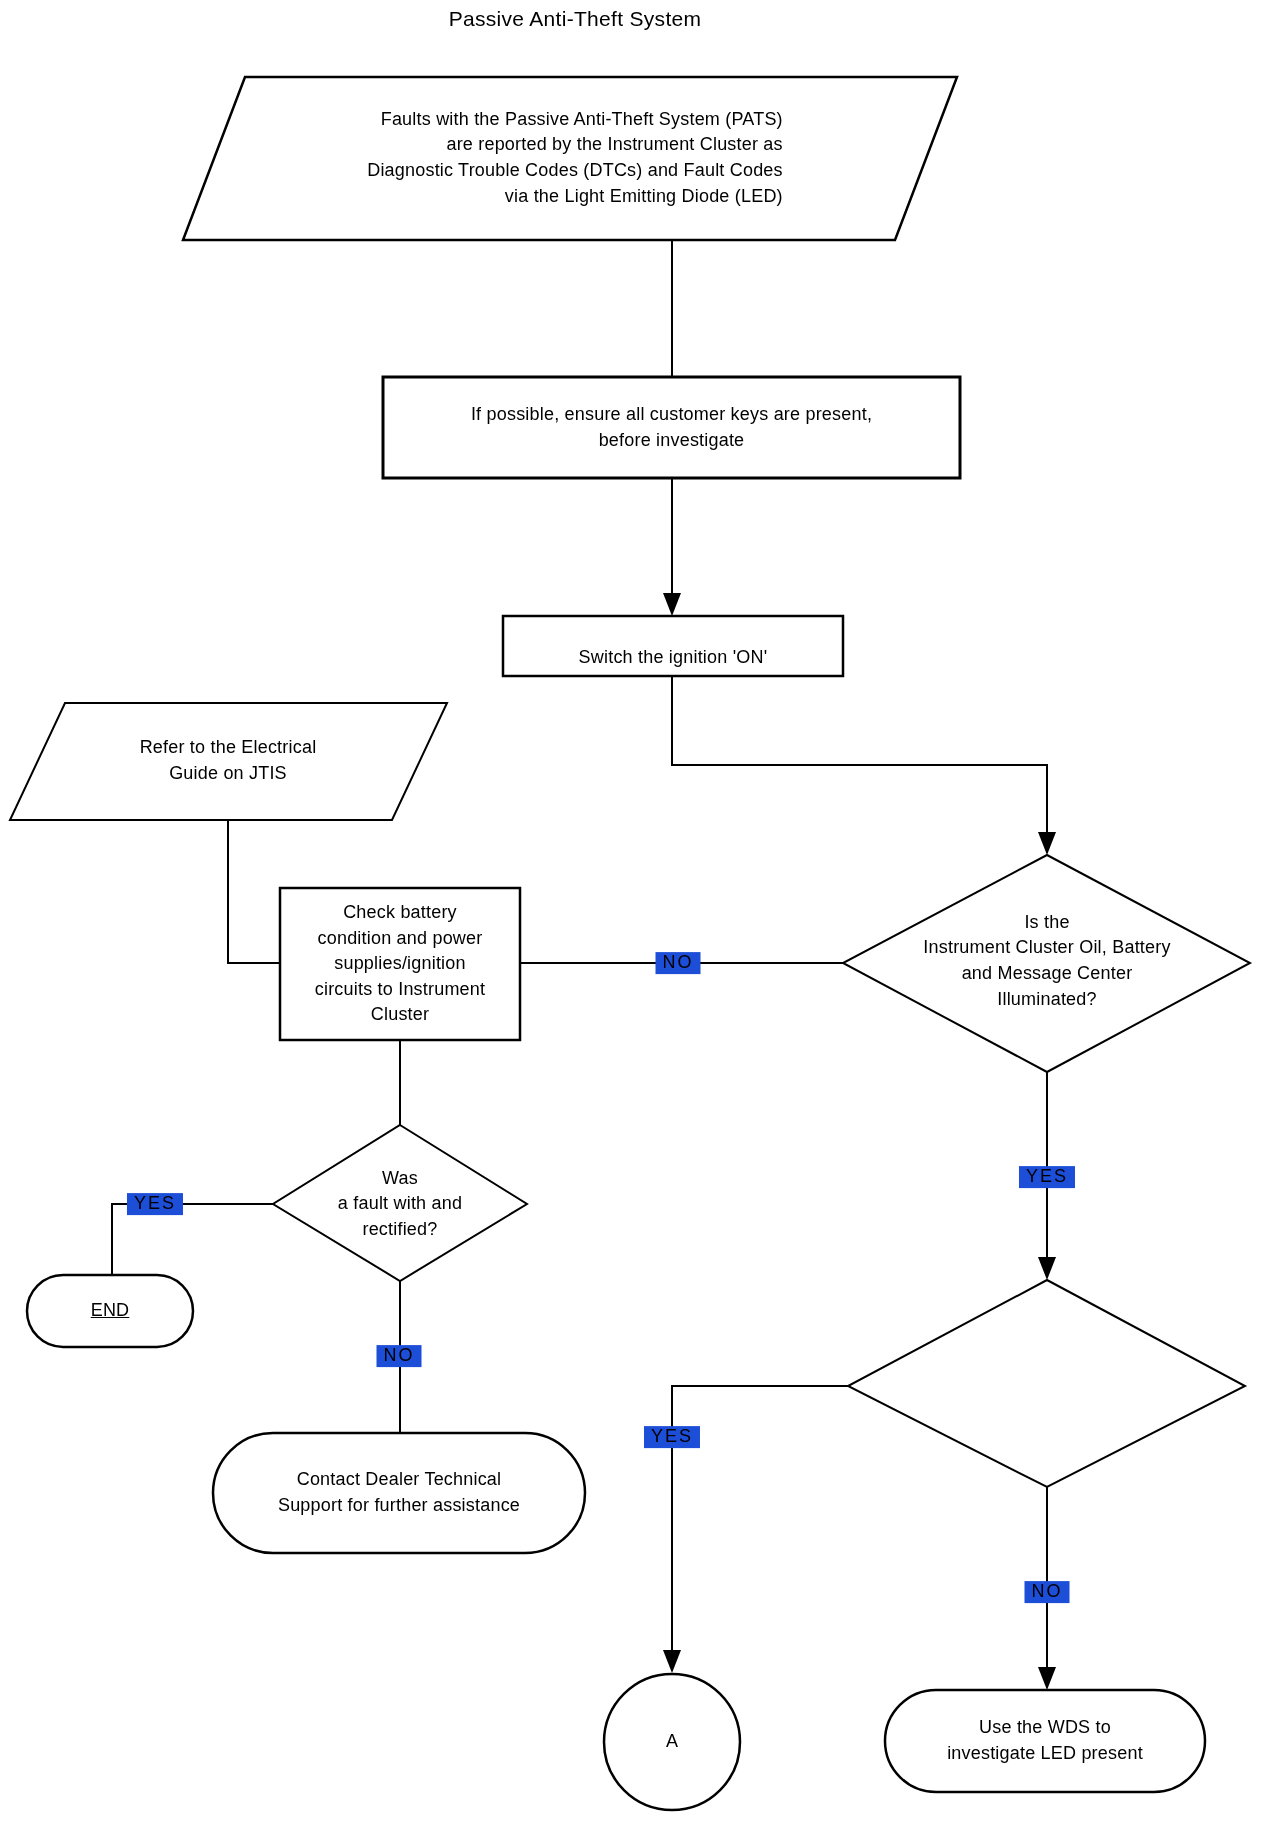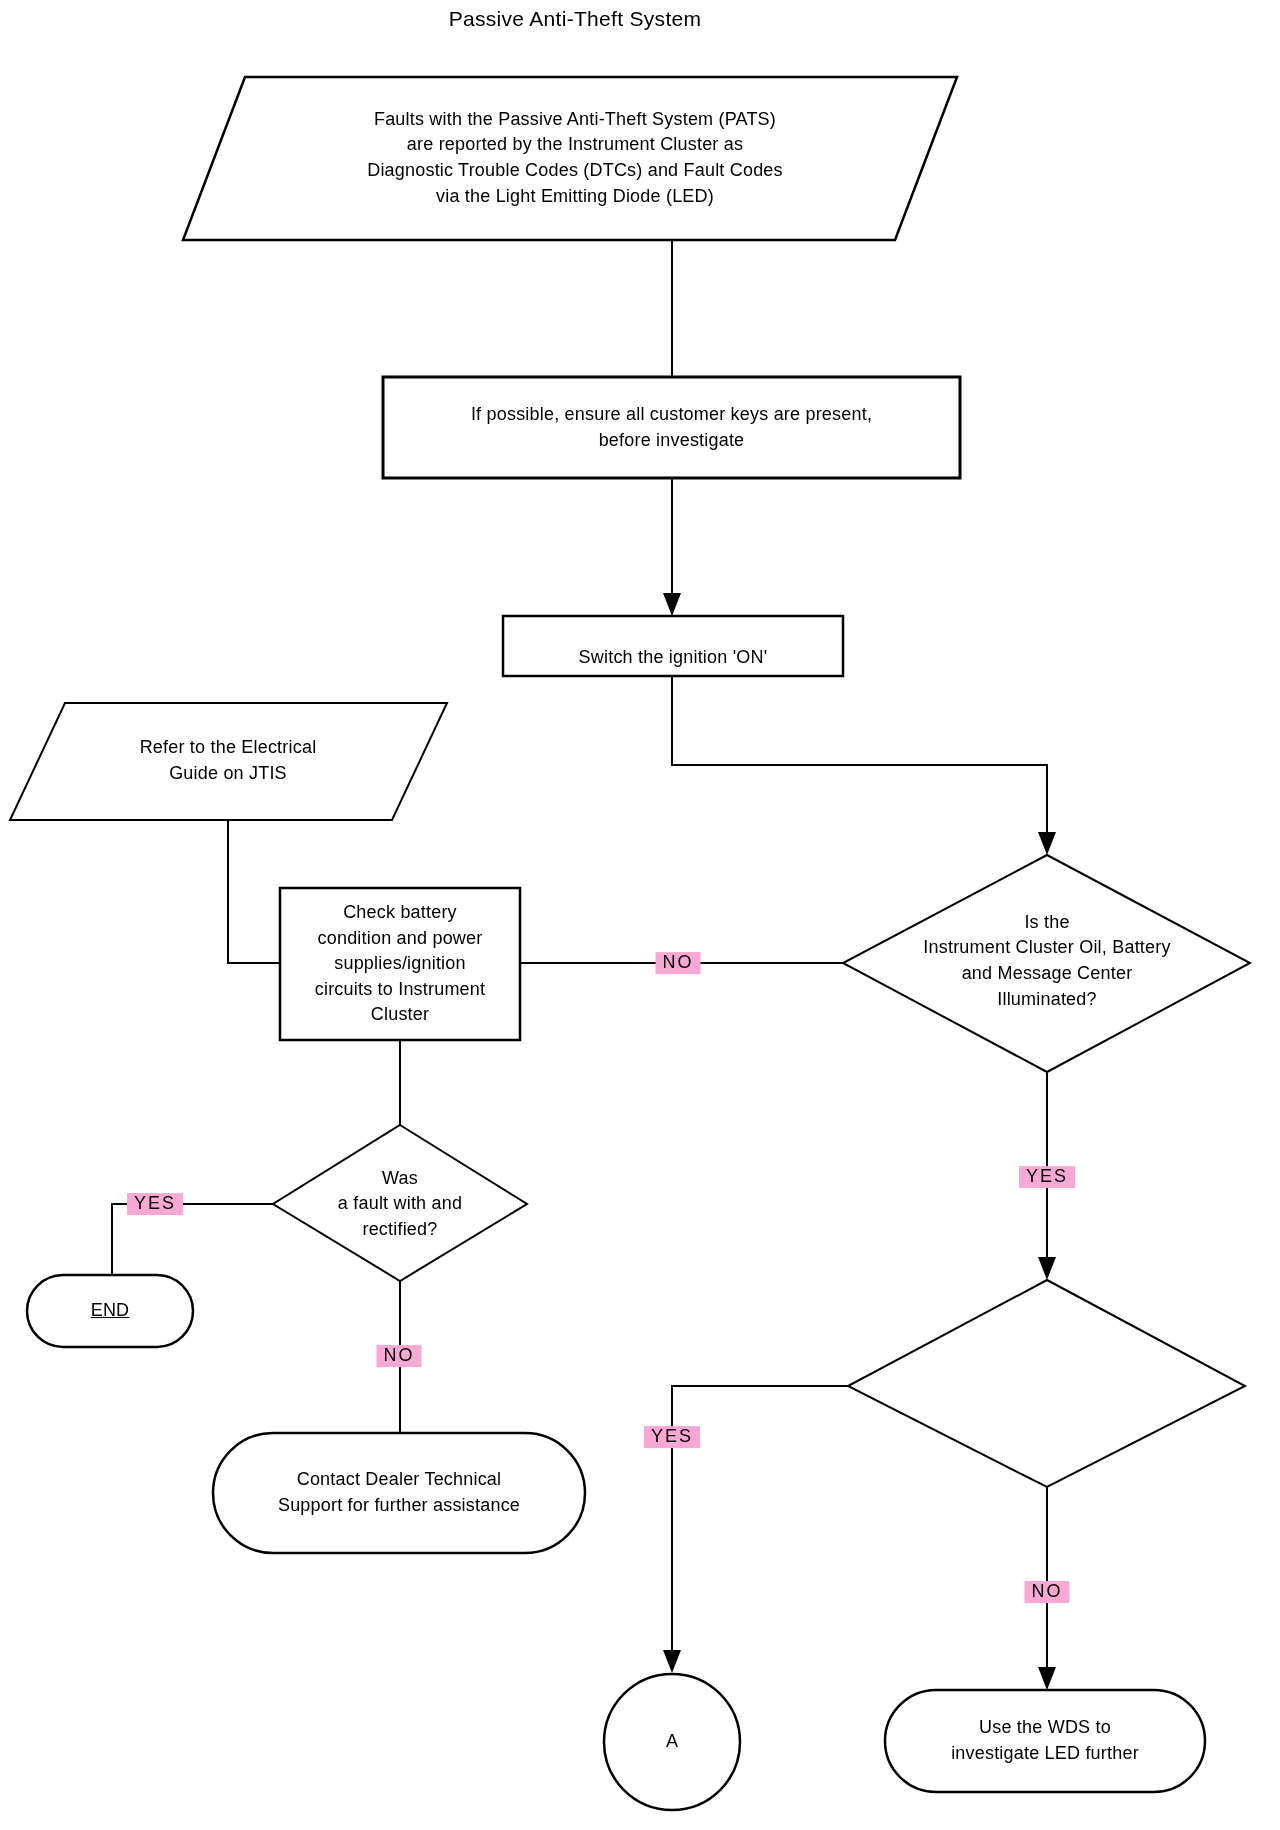--- a/index.html
+++ b/index.html
@@ -26,21 +26,21 @@
   }
   .title {
     position: absolute;
     left: 240px; top: 2px; width: 670px; height: 34px;
     display: flex; align-items: center; justify-content: center;
     font-size: 21px; font-weight: normal; letter-spacing: 0.3px;
   }
   .edge-label {
     position: absolute;
     transform: translate(-50%, -50%);
-    background: #f9a8d4;
+    background: #1d4ed8;
     padding: 1px 7px;
     font-size: 18px;
     letter-spacing: 2px;
     line-height: 1.1;
   }
 </style>
 </head>
 <body>
 
 <div id="canvas">
@@ -80,21 +80,21 @@
       <rect x="27" y="1275" width="166" height="72" rx="36" stroke-width="2.5"></rect>
       <rect x="213" y="1433" width="372" height="120" rx="60" stroke-width="2.5"></rect>
       <polygon points="1047,1280 1245,1386 1047,1487 848,1386" stroke-width="2"></polygon>
       <circle cx="672" cy="1742" r="68" stroke-width="2.5"></circle>
       <rect x="885" y="1690" width="320" height="102" rx="51" stroke-width="2.5"></rect>
     </g>
   </svg>
 
   <div class="title">Passive Anti-Theft System</div>
 
-  <div class="txt" style="left:285px; top:88px; width:580px; height:140px;">Faults with the Passive Anti-Theft System (PATS)
+  <div class="txt" style="left:285px; top:88px; width:580px; height:140px;text-align:right;">Faults with the Passive Anti-Theft System (PATS)
 are reported by the Instrument Cluster as
 Diagnostic Trouble Codes (DTCs) and Fault Codes
 via the Light Emitting Diode (LED)</div>
 
   <div class="txt" style="left:393px; top:382px; width:557px; height:92px;">If possible, ensure all customer keys are present,
 before investigate</div>
 
   <div class="txt" style="left:508px; top:624px; width:330px; height:67px;">Switch the ignition 'ON'</div>
 
   <div class="txt" style="left:78px; top:715px; width:300px; height:92px;">Refer to the Electrical
@@ -117,21 +117,21 @@
 
   <div class="txt" style="left:32px; top:1278px; width:156px; height:66px;text-decoration:underline;">END</div>
 
   <div class="txt" style="left:223px; top:1438px; width:352px; height:110px;text-align:center;">Contact Dealer Technical
 Support for further assistance</div>
 
 
   <div class="txt" style="left:632px; top:1712px; width:80px; height:60px;">A</div>
 
   <div class="txt" style="left:895px; top:1695px; width:300px; height:92px;">Use the WDS to
-investigate LED further</div>
+investigate LED present</div>
 
   <div class="edge-label" style="left:678px; top:963px;">NO</div>
 
   <div class="edge-label" style="left:1047px; top:1177px;">YES</div>
 
   <div class="edge-label" style="left:155px; top:1204px;">YES</div>
 
   <div class="edge-label" style="left:399px; top:1356px;">NO</div>
 
   <div class="edge-label" style="left:672px; top:1437px;">YES</div>

